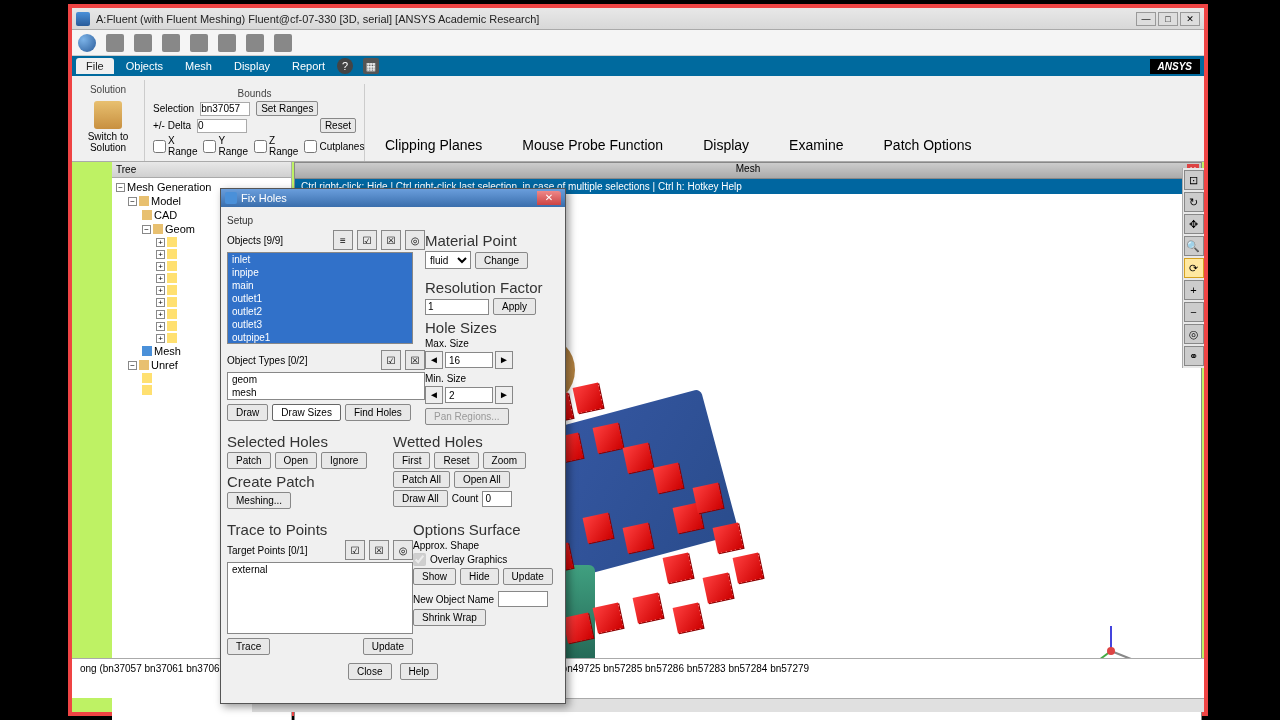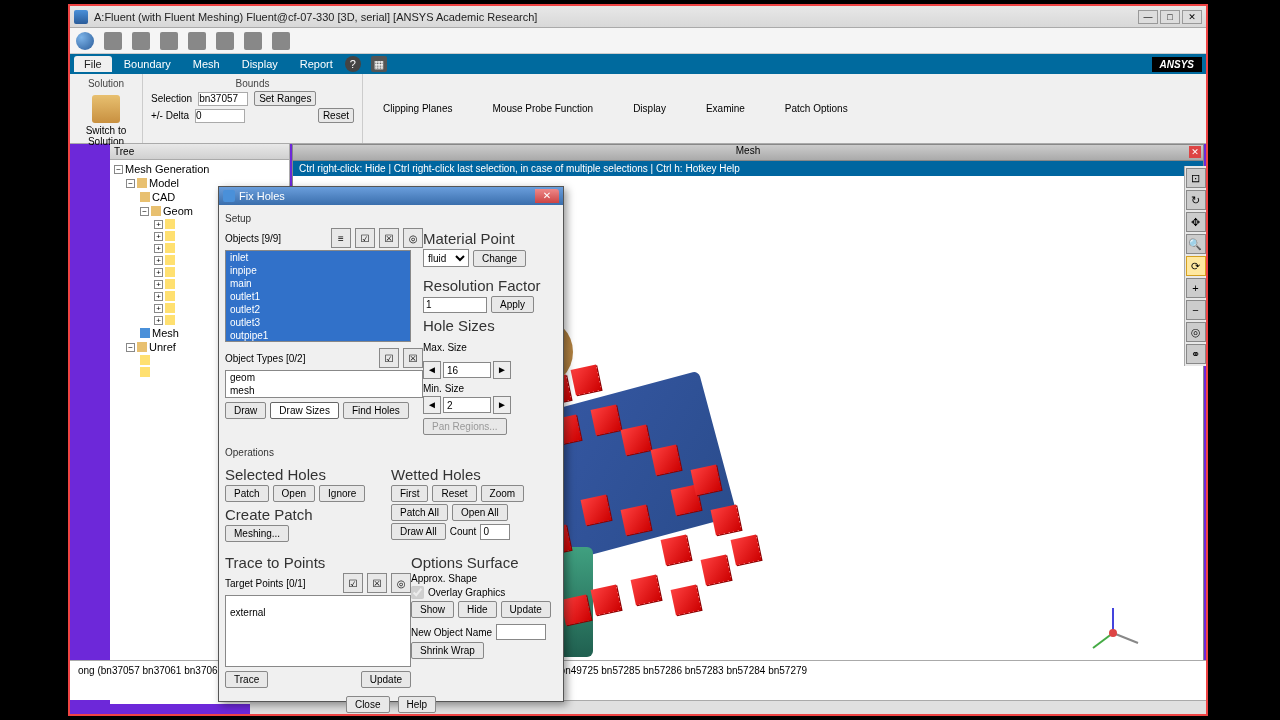--- a/index.html
+++ b/index.html
@@ -1,41 +1,41 @@
 <!DOCTYPE html>
 <html><head>
 <meta charset="utf-8">
 <style>
 * { box-sizing: border-box; margin: 0; padding: 0; font-family: "Segoe UI", Tahoma, sans-serif; }
 body { background: #000; width: 1280px; height: 720px; overflow: hidden; position: relative; }
-.app-window { position: absolute; left: 68px; top: 4px; width: 1140px; height: 712px; background: #6d28d9; border: 2px solid #ef4444; }
+.app-window { position: absolute; left: 68px; top: 4px; width: 1140px; height: 712px; background: #bef264; border: 4px solid #ef4444; }
 .titlebar { background: linear-gradient(#e8e8e8,#d8d8d8); height: 22px; display: flex; align-items: center; padding: 0 4px; border-bottom: 1px solid #aaa; }
 .titlebar .app-icon { width: 14px; height: 14px; background: linear-gradient(#4a90d9,#2a5c9a); margin-right: 6px; border-radius: 2px; }
 .titlebar .title { font-size: 11px; color: #222; }
 .titlebar .win-controls { margin-left: auto; display: flex; gap: 2px; }
 .titlebar .win-controls span { width: 20px; height: 14px; background: #ddd; border: 1px solid #999; font-size: 9px; display: flex; align-items: center; justify-content: center; cursor: pointer; }
 .toolbar1 { height: 26px; background: #f5f5f5; border-bottom: 1px solid #ccc; display: flex; align-items: center; padding: 0 6px; gap: 10px; }
 .toolbar1 .tbtn { width: 18px; height: 18px; background: #888; border-radius: 2px; cursor: pointer; }
 .toolbar1 .tbtn.sphere { background: radial-gradient(circle at 30% 30%, #7cb3e8, #2a5c9a); border-radius: 50%; }
 .menubar { height: 20px; background: #006a9e; display: flex; align-items: center; padding: 0 4px; gap: 2px; }
 .menubar .tab { padding: 2px 10px; font-size: 11px; color: #fff; cursor: pointer; border-radius: 3px 3px 0 0; }
 .menubar .tab.active { background: #f0f0f0; color: #222; }
 .menubar .ansys { margin-left: auto; background: #000; color: #fff; font-size: 10px; font-weight: bold; padding: 2px 8px; font-style: italic; }
 .menubar .help-icon { width: 16px; height: 16px; background: #444; border-radius: 50%; color: #fff; font-size: 11px; display: flex; align-items: center; justify-content: center; margin-right: 8px; }
-.ribbon { height: 70px; background: #f0f0f0; border-bottom: 1px solid #aaa; display: flex; }
+.ribbon { height: 86px; background: #f0f0f0; border-bottom: 1px solid #aaa; display: flex; align-items: flex-end; }
 .ribbon-group { border-right: 1px solid #ccc; padding: 4px 8px; display: flex; flex-direction: column; font-size: 10px; }
 .ribbon-group .label { text-align: center; color: #444; margin-bottom: 2px; font-size: 10px; }
 .big-btn { display: flex; flex-direction: column; align-items: center; width: 56px; cursor: pointer; padding: 4px; }
 .big-btn .icon { width: 28px; height: 28px; background: linear-gradient(#e8c070,#c89040); border-radius: 3px; margin-bottom: 2px; }
 .big-btn span { font-size: 10px; text-align: center; line-height: 11px; }
 .bounds-content { display: flex; flex-direction: column; gap: 2px; font-size: 10px; }
 .bounds-row { display: flex; gap: 6px; align-items: center; }
 .bounds-row input[type=text] { width: 50px; height: 14px; font-size: 10px; border: 1px solid #aaa; }
 .bounds-row label { display: flex; align-items: center; gap: 2px; }
-.ribbon-simple { display: flex; align-items: center; justify-content: center; padding: 8px 20px; font-size: 10px; text-align: center; cursor: pointer; }
+.ribbon-simple { display: flex; align-items: center; justify-content: center; padding: 8px 20px; font-size: 14px; text-align: center; cursor: pointer; }
 .main-area { position: relative; height: 560px; display: flex; padding-left: 40px; }
 .tree-panel { width: 180px; background: #fff; border-right: 1px solid #aaa; font-size: 11px; overflow: hidden; }
 .tree-header { background: linear-gradient(#e8e8e8,#d0d0d0); padding: 2px 4px; font-size: 10px; border-bottom: 1px solid #aaa; }
 .tree-body { padding: 2px; }
 .tree-node { padding: 1px 2px; white-space: nowrap; display: flex; align-items: center; gap: 2px; }
 .tree-node .exp { width: 9px; height: 9px; border: 1px solid #888; font-size: 8px; line-height: 7px; text-align: center; cursor: pointer; }
 .tree-node .cube { width: 10px; height: 10px; background: #e8c070; }
 .viewport { flex: 1; background: #fff; position: relative; border: 1px solid #888; margin: 0 2px; }
 .viewport-title { background: linear-gradient(#ccc,#aaa); height: 16px; font-size: 10px; text-align: center; border-bottom: 1px solid #888; position: relative; }
 .viewport-title .close-x { position: absolute; right: 2px; top: 1px; width: 12px; height: 12px; background: #d44; color: #fff; font-size: 9px; text-align: center; line-height: 12px; cursor: pointer; }
@@ -64,21 +64,21 @@
 .mini-btn { width: 20px; height: 20px; background: #e8e8e8; border: 1px solid #888; cursor: pointer; font-size: 10px; display: flex; align-items: center; justify-content: center; }
 .btn { padding: 2px 8px; background: #e8e8e8; border: 1px solid #888; cursor: pointer; font-size: 10px; border-radius: 2px; }
 .btn.primary { background: #fff; border: 1px solid #666; }
 .input-sm { width: 64px; height: 16px; border: 1px solid #888; font-size: 10px; padding: 0 2px; }
 .select-sm { width: 46px; height: 18px; border: 1px solid #888; font-size: 10px; background: #fff; }
 .two-col { display: flex; gap: 0; }
 .col { flex: 1; }
 .fieldset-label { font-size: 15px; color: #333; margin: 4px 0 2px; }
 .groupbox { border: none; padding: 2px 0; }
 .targetbox { width: 186px; height: 72px; background: #fff; border: 1px solid #888; font-size: 10px; }
-.targetbox .item { padding: 11px 4px; }
+.targetbox .item { padding: 1px 4px; }
 .dialog-footer { display: flex; justify-content: center; gap: 8px; padding: 6px 0; }
 .stepper { display: flex; align-items: center; gap: 2px; }
 .stepper .arrow { width: 18px; height: 18px; background: #eee; border: 1px solid #888; cursor: pointer; text-align: center; line-height: 16px; font-size: 10px; }
 .stepper input { width: 48px; height: 16px; border: 1px solid #888; font-size: 10px; text-align: left; padding: 0 3px; }
 </style>
 </head>
 <body>
 
 <div class="app-window">
   <div class="titlebar">
@@ -97,21 +97,21 @@
     <div class="tbtn"></div>
     <div class="tbtn"></div>
     <div class="tbtn"></div>
     <div class="tbtn"></div>
     <div class="tbtn"></div>
     <div class="tbtn"></div>
   </div>
 
   <div class="menubar">
     <div class="tab active">File</div>
-    <div class="tab">Boundary</div>
+    <div class="tab">Objects</div>
     <div class="tab">Mesh</div>
     <div class="tab">Display</div>
     <div class="tab">Report</div>
     <div class="help-icon">?</div>
     <div class="help-icon" style="border-radius:2px;background:#555">▦</div>
     <div class="ansys">ANSYS</div>
   </div>
 
   <div class="ribbon">
     <div class="ribbon-group">
@@ -126,20 +126,38 @@
       <div class="bounds-content">
         <div class="bounds-row">
           <span>Selection</span>
           <input type="text" value="bn37057" style="">
           <span class="btn" style="padding:1px 4px">Set Ranges</span>
         </div>
         <div class="bounds-row">
           <span>+/- Delta</span>
           <input type="text" value="0" style="">
           <span class="btn" style="padding:1px 4px;margin-left:auto">Reset</span>
+        </div>
+        <div class="bounds-row">
+          <label>
+              <input type="checkbox" style="">
+              <span>X Range</span>
+            </label>
+          <label>
+              <input type="checkbox" style="">
+              <span>Y Range</span>
+            </label>
+          <label>
+              <input type="checkbox" style="">
+              <span>Z Range</span>
+            </label>
+          <label>
+              <input type="checkbox" style="">
+              <span>Cutplanes</span>
+            </label>
         </div>
       </div>
     </div>
     <div class="ribbon-simple">
         <span>Clipping Planes</span>
       </div>
     <div class="ribbon-simple">
         <span>Mouse Probe Function</span>
       </div>
     <div class="ribbon-simple">
@@ -353,39 +371,38 @@
           <div class="row">
             <select class="select-sm"><option>fluid</option></select>
             <span class="btn">Change</span>
           </div>
           <div class="fieldset-label" style="margin-top:10px">Resolution Factor</div>
           <div class="row">
             <input class="input-sm" value="1" style="">
             <span class="btn">Apply</span>
           </div>
           <div class="fieldset-label">Hole Sizes</div>
-          <div style="font-size:10px;margin:8px 0">Max. Size</div>
+          <div style="font-size:10px;margin:2px 0">Max. Size</div>
           <div class="stepper">
             <span class="arrow">◄</span>
             <input value="16" style="">
             <span class="arrow">►</span>
           </div>
           <div style="font-size:10px;margin:4px 0 2px">Min. Size</div>
           <div class="stepper">
             <span class="arrow">◄</span>
             <input value="2" style="">
             <span class="arrow">►</span>
           </div>
           <div class="row" style="margin-top:4px">
             <span class="btn" style="color:#999">Pan Regions...</span>
           </div>
         </div>
       </div>
 
-      <div class="section-label" style="margin-top:6px">Operations</div>
       <div class="two-col">
         <div class="col groupbox">
           <div class="fieldset-label">Selected Holes</div>
           <div class="row">
             <span class="btn">Patch</span>
             <span class="btn">Open</span>
             <span class="btn">Ignore</span>
           </div>
           <div class="fieldset-label">Create Patch</div>
           <div class="row">

